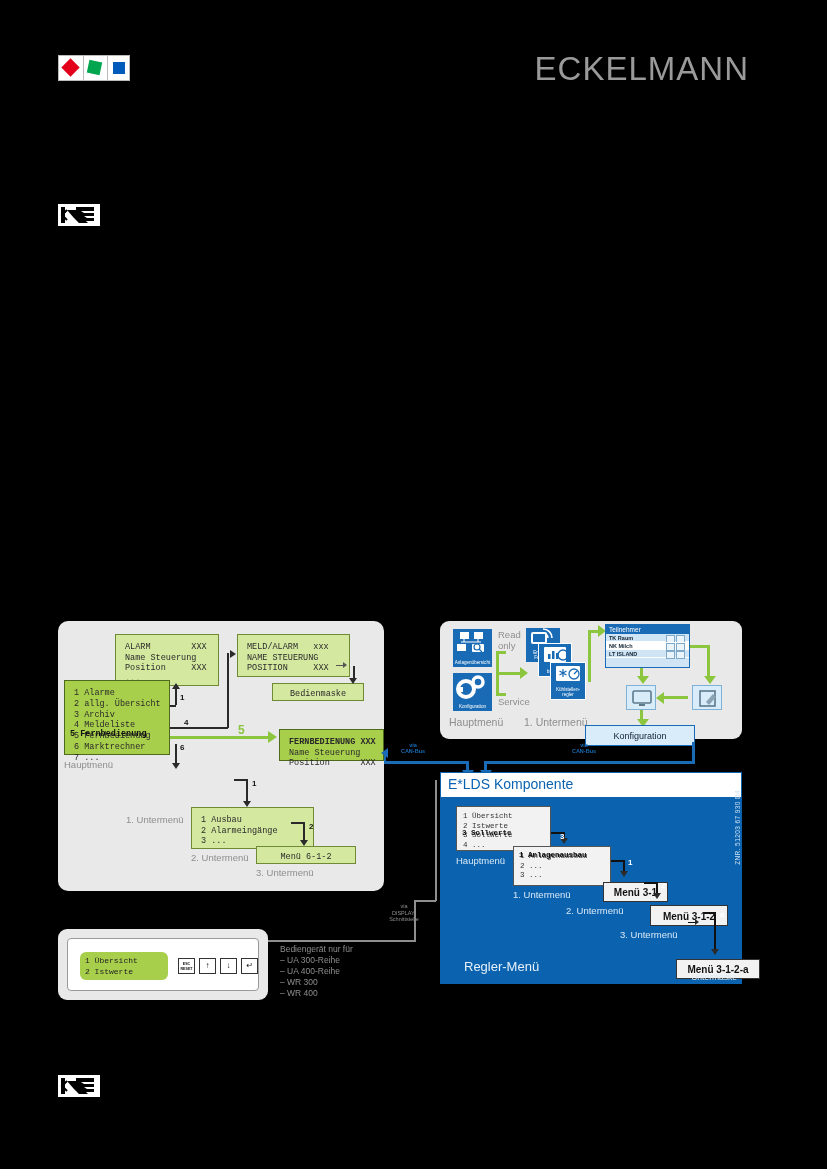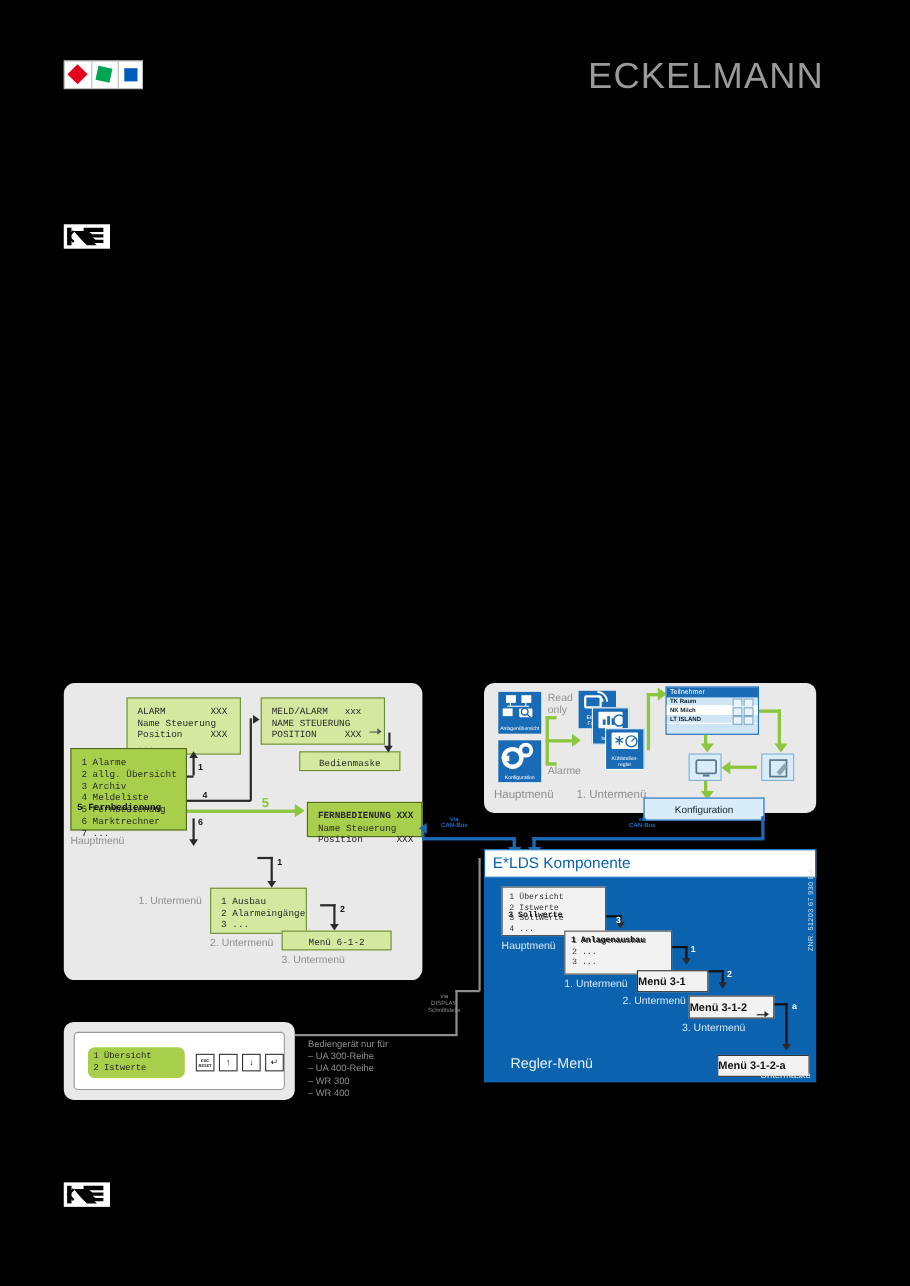--- a/index.html
+++ b/index.html
@@ -54,21 +54,21 @@
 
   #right-bottom{left:440px;top:772px;width:302px;height:212px;background:#0b63b0;}
   #elds-title-bar{position:absolute;left:0;top:0;right:0;height:26px;background:#fff;
        border:1px solid #0b63b0;box-sizing:border-box;}
   #elds-title{position:absolute;left:8px;top:4px;font-size:14px;color:#0b63b0;}
   .wbox{position:absolute;background:#f2f2f2;border:1px solid #555;box-sizing:border-box;
         font-family:"Liberation Mono",monospace;font-size:7.5px;line-height:9.5px;color:#333;
         padding:5px 6px;white-space:pre;}
   .mbox{position:absolute;background:#f2f2f2;border:1px solid #333;box-sizing:border-box;
         font-family:"Liberation Sans",sans-serif;font-size:10px;font-weight:bold;color:#111;
-        text-align:left;}
+        text-align:center;margin-left:24px;}
   .lbl-white{position:absolute;color:#d8e8f5;font-size:9.5px;}
   .lbl-dark{position:absolute;color:#111;font-size:8px;font-weight:bold;}
   #regler-menu{position:absolute;left:24px;bottom:10px;font-size:13px;color:#e6f0f8;}
   #untermaske{position:absolute;right:5px;bottom:2px;font-size:8.5px;color:#dce9f4;}
   #znr{position:absolute;right:1px;top:18px;font-size:6.5px;color:#cfe0f0;
        writing-mode:vertical-rl;transform:rotate(180deg);letter-spacing:0.4px;}
 
   
   #device{left:58px;top:929px;width:210px;height:71px;background:#e9e9e9;border-radius:9px;}
   #device-face{position:absolute;left:9px;top:9px;right:9px;bottom:9px;background:#fff;
@@ -186,21 +186,21 @@
     <div class="abs arw down" style="left:114px;top:142px;"></div>
     <div class="num" style="left:122px;top:122px;">6</div>
 
     <div class="lbl-grey" style="left:68px;top:193px;">1. Untermenü</div>
 
     <div class="ln" style="left:176px;top:158px;width:14px;height:1.5px;"></div>
     <div class="ln" style="left:188px;top:158px;width:1.5px;height:25px;"></div>
     <div class="abs arw down" style="left:185px;top:180px;"></div>
     <div class="num" style="left:194px;top:158px;">1</div>
 
-    <div class="lcd" style="left:133px;top:186px;width:88px;height:42px;">1 Ausbau
+    <div class="lcd" style="left:133px;top:186px;width:123px;height:42px;">1 Ausbau
 2 Alarmeingänge
 3 ...</div>
     <div class="lbl-grey" style="left:133px;top:231px;">2. Untermenü</div>
 
     <div class="ln" style="left:233px;top:201px;width:14px;height:1.5px;"></div>
     <div class="ln" style="left:245px;top:201px;width:1.5px;height:21px;"></div>
     <div class="abs arw down" style="left:242px;top:219px;"></div>
     <div class="num" style="left:251px;top:201px;">2</div>
 
     <div class="lcd" style="left:198px;top:225px;width:100px;height:18px;padding-top:5px;text-align:center;">Menü 6-1-2</div>
@@ -226,21 +226,21 @@
         <circle cx="13" cy="16" r="8" fill="none" stroke="#fff" stroke-width="4"></circle>
         <circle cx="25" cy="9" r="5" fill="none" stroke="#fff" stroke-width="3.5"></circle>
         <rect x="5" y="14" width="5" height="5" fill="#fff"></rect>
       </svg>
       <span class="cap">Konfiguration</span>
     </div>
     <div class="lbl-grey" style="left:9px;top:95px;font-size:10.5px;">Hauptmenü</div>
 
     <div class="lbl-grey" style="left:58px;top:8px;font-size:9.5px;line-height:11px;white-space:pre;">Read
 only</div>
-    <div class="lbl-grey" style="left:58px;top:75px;font-size:9.5px;">Alarme</div>
+    <div class="lbl-grey" style="left:58px;top:75px;font-size:9.5px;">Service</div>
 
     <div class="ln g" style="left:56px;top:30px;width:3px;height:44px;"></div>
     <div class="ln g" style="left:56px;top:30px;width:10px;height:3px;"></div>
     <div class="ln g" style="left:56px;top:72px;width:10px;height:3px;"></div>
     <div class="ln g" style="left:56px;top:51px;width:26px;height:3px;"></div>
     <div class="abs arw right g" style="left:80px;top:46px;border-top-width:6px;border-bottom-width:6px;border-left-width:8px;"></div>
 
     <div class="tile" style="left:86px;top:7px;width:34px;height:34px;">
       <svg width="34" height="22" viewBox="0 0 34 22">
         <rect x="6" y="5" width="14" height="10" rx="1" fill="none" stroke="#fff" stroke-width="2"></rect>

